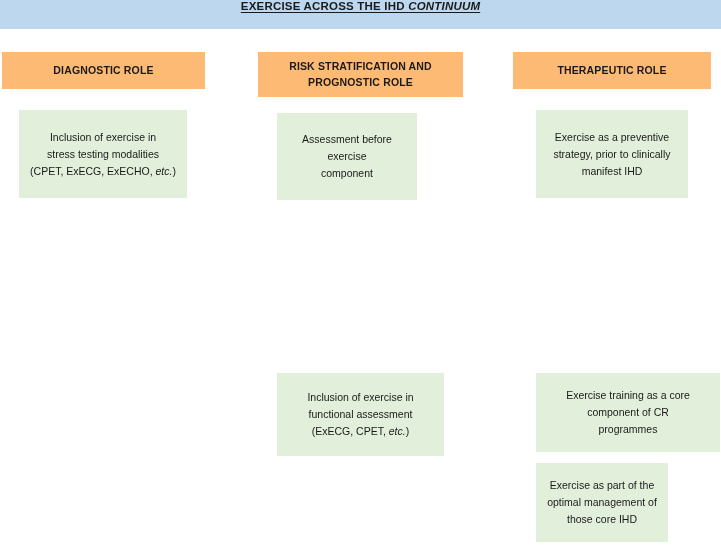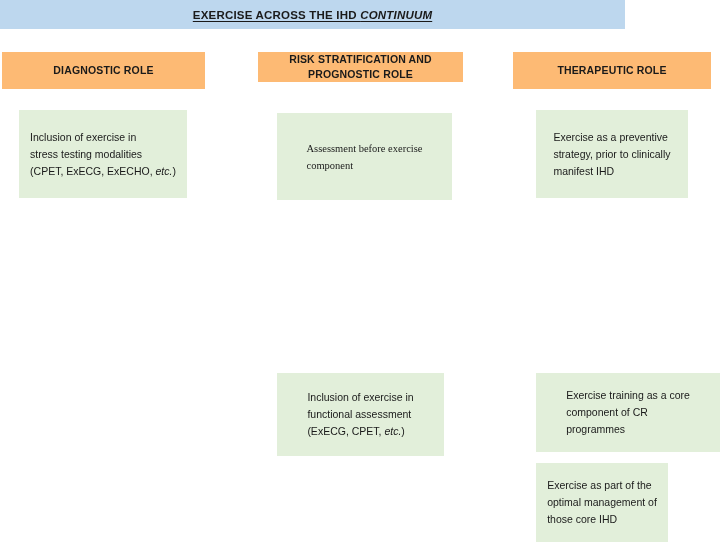--- a/index.html
+++ b/index.html
@@ -15,25 +15,24 @@
     font-family: "Liberation Sans", sans-serif;
     color: #1a1a1a;
     -webkit-font-smoothing: antialiased;
   }
 
   
   .title-banner {
     position: absolute;
     left: 0;
     top: 0;
-    width: 625px;
+    width: 721px;
     height: 29px;
     background: #bdd7ee;
     display: flex;
-    align-items: center;
     justify-content: center;
   }
   .title-text {
     font-size: 11.5px;
     font-weight: bold;
     letter-spacing: 0.2px;
     text-decoration: underline;
     text-underline-offset: 2px;
     white-space: nowrap;
   }
@@ -50,39 +49,40 @@
     justify-content: center;
     text-align: center;
     font-size: 10.5px;
     font-weight: bold;
     line-height: 1.45;
     letter-spacing: 0.15px;
     padding: 0 6px;
     box-sizing: border-box;
   }
   .col-header.c1 { left: 2px;   top: 52px; width: 203px; height: 37px; }
-  .col-header.c2 { left: 258px; top: 52px; width: 205px; height: 30px; }
+  .col-header.c2 { left: 258px; top: 52px; width: 205px; height: 45px; }
   .col-header.c3 { left: 513px; top: 52px; width: 198px; height: 37px; }
 
   
   .cell {
     position: absolute;
     background: #e2efda;
     display: flex;
     align-items: center;
     justify-content: center;
+    text-align: center;
     font-size: 10.5px;
     line-height: 1.62;
     padding: 0 9px;
     box-sizing: border-box;
   }
   .cell .ital { font-style: italic; }
 
   .cell.c1r1 { left: 19px;  top: 110px; width: 168px; height: 88px; }
-  .cell.c2r1 { left: 277px; top: 113px; width: 175px; height: 87px; font-family: Liberation Serif, serif; }
+  .cell.c2r1 { left: 277px; top: 113px; width: 140px; height: 87px; }
   .cell.c3r1 { left: 536px; top: 110px; width: 152px; height: 88px; }
 
   .cell.c2r2 { left: 277px; top: 373px; width: 167px; height: 83px; }
   .cell.c3r2 { left: 536px; top: 373px; width: 184px; height: 79px; }
   .cell.c3r3 { left: 536px; top: 463px; width: 132px; height: 79px; }
 
   .lines { display: block; }
 </style>
 </head>
 <body>

